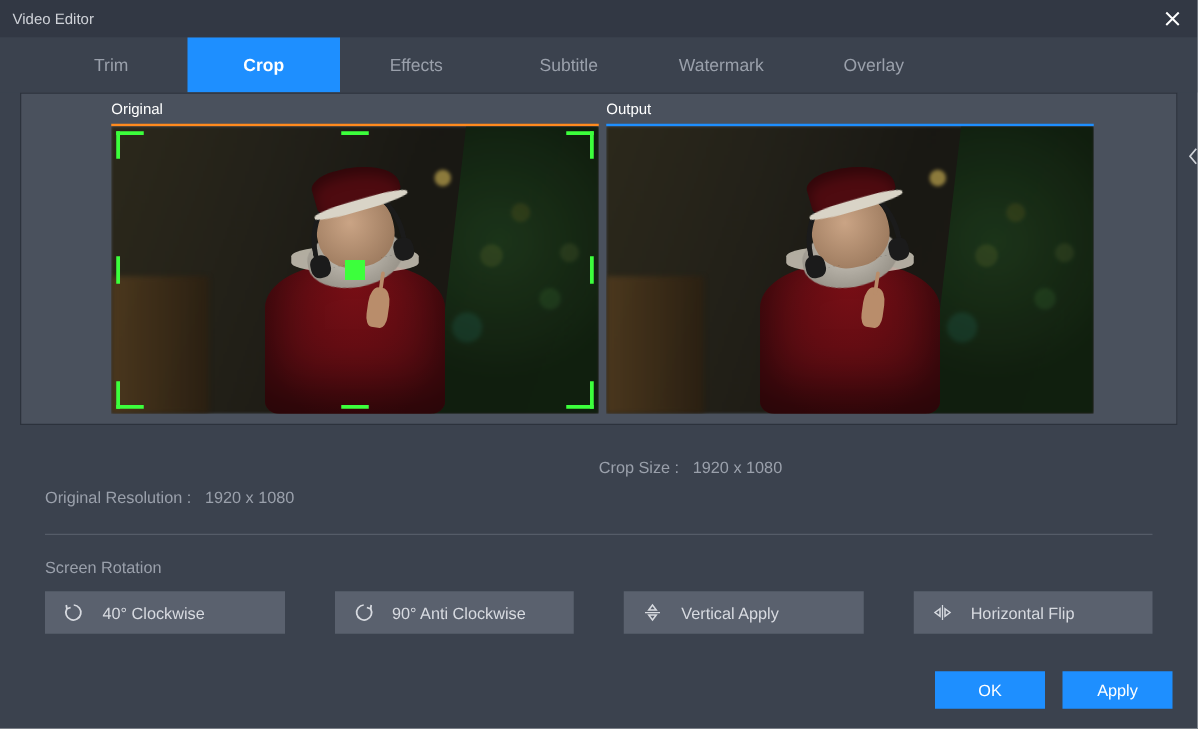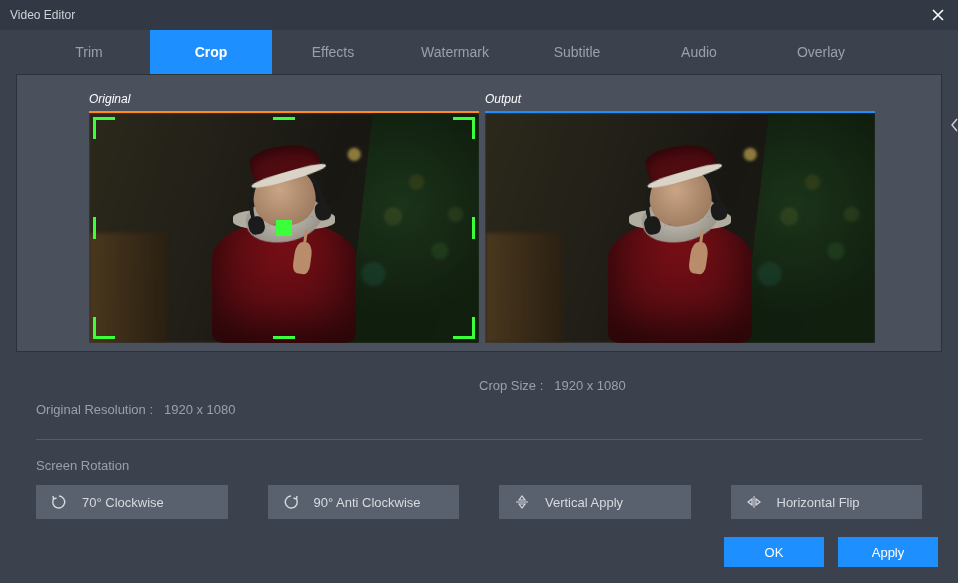--- a/index.html
+++ b/index.html
@@ -72,23 +72,22 @@
     padding: 0 72px 0 72px;
   }
   .preview {
     flex: 1;
     display: flex;
     flex-direction: column;
   }
   .preview-label {
     color: #fff;
     font-size: 12px;
-    padding: 17px 0 3px 0;
+    padding: 5px 0 3px 0;
     border-bottom: 2px solid transparent;
-    font-style: italic;
   }
   .preview-original .preview-label {  }
   .preview-output .preview-label {  }
   .frame {
     position: relative;
     width: 390px;
     height: 232px;
     overflow: hidden;
   }
   .preview-original .frame { border-top: 2px solid #ff8a1e; }
@@ -313,21 +312,21 @@
   .rot-btn svg{ flex:0 0 auto; }
 
   .footer {
     position:absolute;
     right: 20px;
     bottom: 16px;
     display:flex;
     gap:14px;
   }
   .btn-primary {
-    width:100px;
+    width:88px;
     height:30px;
     background:#1e8fff;
     color:#fff;
     font-size:13px;
     display:flex;
     align-items:center;
     justify-content:center;
     cursor:pointer;
   }
   .side-tab {
@@ -360,27 +359,24 @@
     <div class="tab">
         <span>Trim</span>
       </div>
     <div class="tab active">
         <span>Crop</span>
       </div>
     <div class="tab">
         <span>Effects</span>
       </div>
     <div class="tab">
+        <span>Subtitle</span>
+      </div>
+    <div class="tab">
         <span>Watermark</span>
-      </div>
-    <div class="tab">
-        <span>Subtitle</span>
-      </div>
-    <div class="tab">
-        <span>Audio</span>
       </div>
     <div class="tab">
         <span>Overlay</span>
       </div>
   </div>
 
   <div class="content">
     <div class="panel">
       <div class="previews">
         <div class="preview preview-original">
@@ -451,21 +447,21 @@
     <hr class="divider">
 
     <div class="section-label">Screen Rotation</div>
 
     <div class="rot-buttons">
       <div class="rot-btn">
         <svg width="18" height="18" viewBox="0 0 18 18">
           <path d="M9 3 A6 6 0 1 1 3.5 6" stroke="#d7dae0" stroke-width="1.4" fill="none"></path>
           <path d="M3 3 L3.5 6 L6.5 5" stroke="#d7dae0" stroke-width="1.4" fill="none"></path>
         </svg>
-        <span>70° Clockwise</span>
+        <span>40° Clockwise</span>
       </div>
       <div class="rot-btn">
         <svg width="18" height="18" viewBox="0 0 18 18">
           <path d="M9 3 A6 6 0 1 0 14.5 6" stroke="#d7dae0" stroke-width="1.4" fill="none"></path>
           <path d="M15 3 L14.5 6 L11.5 5" stroke="#d7dae0" stroke-width="1.4" fill="none"></path>
         </svg>
         <span>90° Anti Clockwise</span>
       </div>
       <div class="rot-btn">
         <svg width="18" height="18" viewBox="0 0 18 18">

